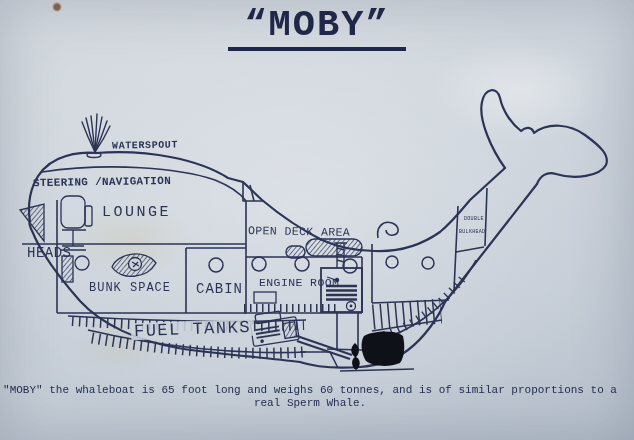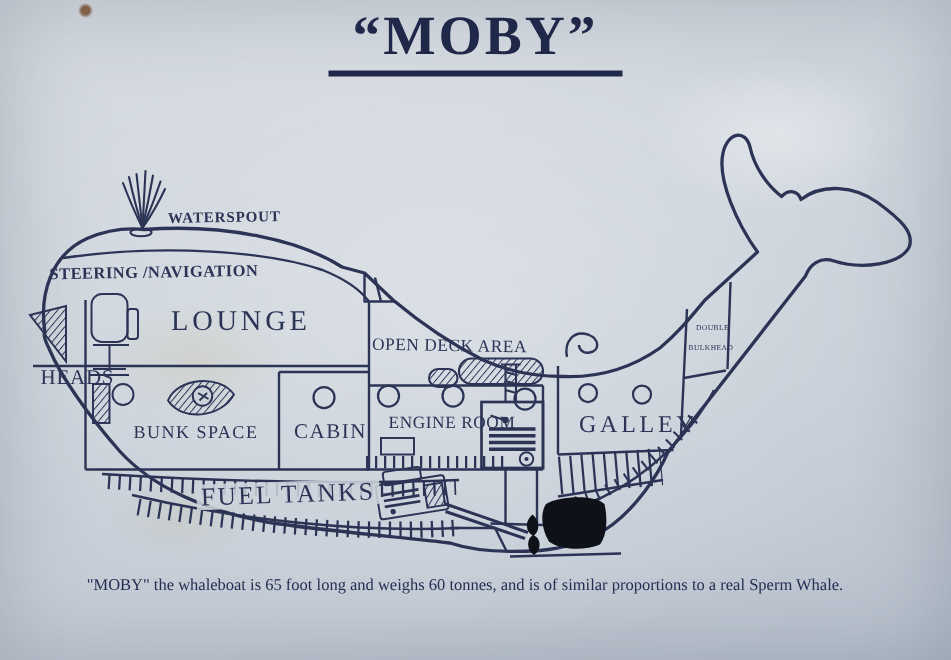--- a/index.html
+++ b/index.html
@@ -17,36 +17,37 @@
   .photo{
     position:relative;width:634px;height:440px;
     background:
       radial-gradient(circle 7px at 57px 7px, rgba(125,78,46,.85) 0 38%, rgba(125,78,46,0) 72%),
       radial-gradient(ellipse 90px 55px at 130px 240px, rgba(196,186,142,.22), rgba(196,186,142,0) 70%),
       radial-gradient(ellipse 70px 40px at 120px 345px, rgba(190,180,140,.18), rgba(190,180,140,0) 70%),
       radial-gradient(ellipse 120px 70px at 520px 90px, rgba(255,255,255,.35), rgba(255,255,255,0) 75%),
       radial-gradient(ellipse 420px 300px at 300px 200px, rgba(255,255,255,.30), rgba(255,255,255,0) 80%),
       linear-gradient(165deg,#d6dbe1 0%, #ccd3db 45%, #c3cbd5 78%, #b7c0cc 100%);
     box-shadow:inset 0 0 60px rgba(60,70,90,.25);
+    font-family:Liberation Mono, monospace;
   }
   .title{
     position:absolute;top:5px;left:0;width:100%;
     text-align:center;color:#20284a;
   }
   .title span{
     display:inline-block;font-size:37px;font-weight:bold;letter-spacing:2px;
     border-bottom:4px solid #20284a;padding:0 16px 1px 16px;line-height:1.1;
   }
   svg.diagram{position:absolute;left:0;top:0;}
   .lbl{
     position:absolute;color:var(--ink);white-space:nowrap;line-height:1;
   }
   .lbl-waterspout{left:112px;top:141px;font-size:10px;letter-spacing:.6px;font-weight:bold;transform:rotate(-1deg);}
   .lbl-steering{left:33px;top:177px;font-size:11px;letter-spacing:.3px;font-weight:bold;transform:rotate(-1deg);}
-  .lbl-lounge{left:114px;top:205px;font-size:19px;letter-spacing:2.5px;}
+  .lbl-lounge{left:102px;top:205px;font-size:15px;letter-spacing:2.5px;}
   .lbl-heads{left:27px;top:246px;font-size:14px;letter-spacing:.5px;}
   .lbl-bunk{left:89px;top:282px;font-size:12px;letter-spacing:1px;}
   .lbl-cabin{left:196px;top:282px;font-size:14px;letter-spacing:1px;}
   .lbl-opendeck{left:248px;top:226px;font-size:11.5px;letter-spacing:.4px;transform:rotate(1deg);}
   .lbl-engine{left:259px;top:277px;font-size:11.5px;letter-spacing:.4px;}
   .lbl-galley{left:386px;top:276px;font-size:16px;letter-spacing:2.5px;}
   .lbl-db1{left:464px;top:217px;font-size:5px;letter-spacing:.3px;}
   .lbl-db2{left:459px;top:230px;font-size:5px;letter-spacing:.3px;}
   .lbl-fuel{
     left:131px;top:321px;font-size:17px;letter-spacing:1.5px;transform:rotate(-2deg);
@@ -216,21 +217,20 @@
   </svg>
 
   <div class="lbl lbl-waterspout">WATERSPOUT</div>
   <div class="lbl lbl-steering">STEERING /NAVIGATION</div>
   <div class="lbl lbl-lounge">LOUNGE</div>
   <div class="lbl lbl-heads">HEADS</div>
   <div class="lbl lbl-bunk">BUNK SPACE</div>
   <div class="lbl lbl-cabin">CABIN</div>
   <div class="lbl lbl-opendeck">OPEN DECK AREA</div>
   <div class="lbl lbl-engine">ENGINE ROOM</div>
-  <div class="lbl lbl-galley">GALLEY</div>
   <div class="lbl lbl-db1">DOUBLE</div>
   <div class="lbl lbl-db2">BULKHEAD</div>
   <div class="lbl lbl-fuel">FUEL TANKS</div>
 
   <div class="caption">
     <div>"MOBY" the whaleboat is 65 foot long and weighs 60 tonnes, and is of similar proportions to a real Sperm Whale.</div>
   </div>
 
 </div>
 

